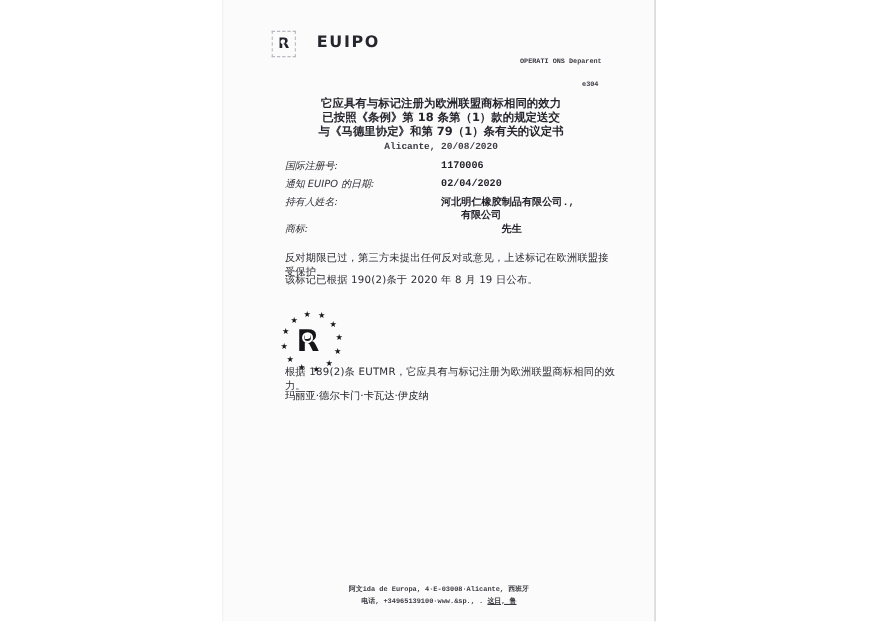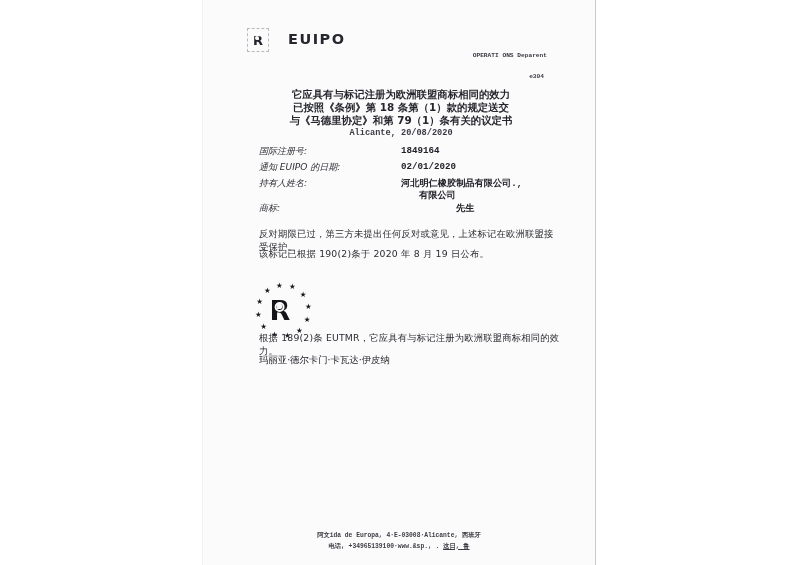--- a/index.html
+++ b/index.html
@@ -90,24 +90,24 @@
     <div class="abs tw corner-code">e304</div>
 
     <div class="abs title">
       <div>它应具有与标记注册为欧洲联盟商标相同的效力</div>
       <div>已按照《条例》第 18 条第（1）款的规定送交</div>
       <div>与《马德里协定》和第 79（1）条有关的议定书</div>
     </div>
     <div class="abs tw dateline">Alicante, 20/08/2020</div>
 
     <div class="abs f-label r1">国际注册号:</div>
-    <div class="abs f-value v-col r1">1849164</div>
+    <div class="abs f-value v-col r1">1170006</div>
 
     <div class="abs f-label r2">通知 EUIPO 的日期:</div>
-    <div class="abs f-value v-col r2">02/01/2020</div>
+    <div class="abs f-value v-col r2">02/04/2020</div>
 
     <div class="abs f-label r3">持有人姓名:</div>
     <div class="abs f-value v-col r3">河北明仁橡胶制品有限公司.,</div>
     <div class="abs f-value v-col2 r3b">有限公司</div>
 
     <div class="abs f-label r4">商标:</div>
     <div class="abs f-value v-col3 r4">先生</div>
 
     <div class="abs para p1">反对期限已过，第三方未提出任何反对或意见，上述标记在欧洲联盟接受保护。</div>
     <div class="abs para p2">该标记已根据 190(2)条于 2020 年 8 月 19 日公布。</div>

